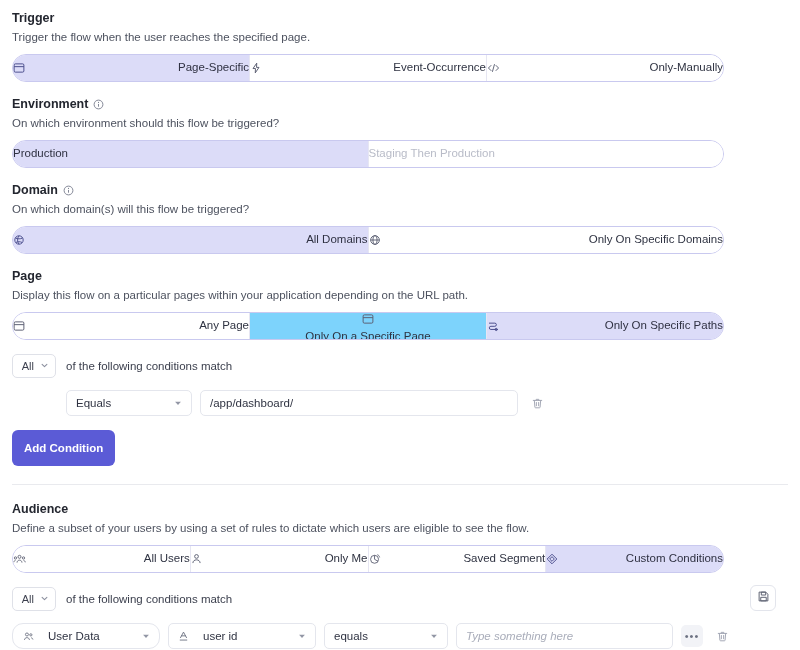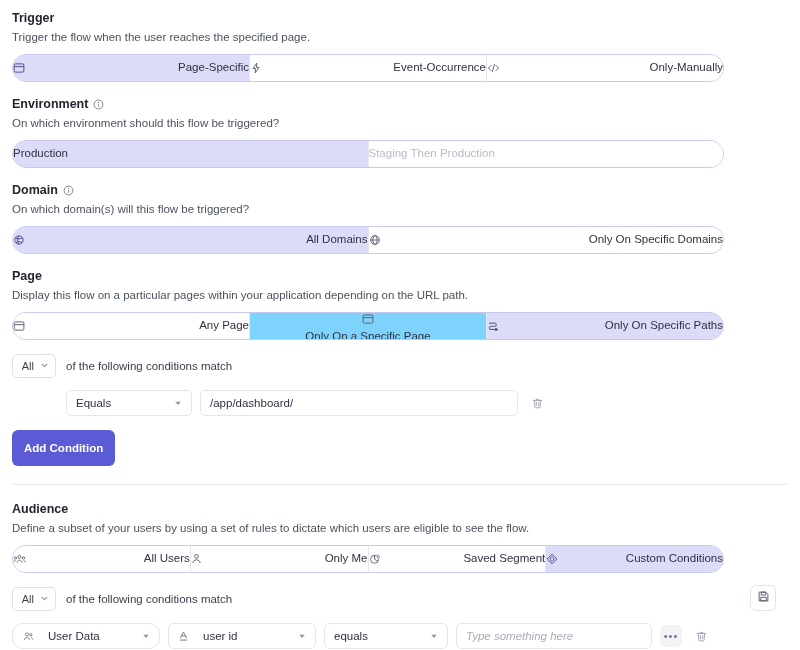--- a/index.html
+++ b/index.html
@@ -72,21 +72,21 @@
   .field.sel { justify-content: space-between; gap: 8px; }
   .field .ficon { display: flex; align-items: center; color: #6b7080; margin-right: 6px; }
   .field .ftext { white-space: nowrap; overflow: hidden; text-overflow: ellipsis; }
   .caret { color: #8b8f9e; flex: none; margin-left: auto; padding-left: 8px; }
 
   .w-op { width: 126px; }
   .w-val { width: 318px; cursor: text; }
   .w-src { width: 148px; border-radius: 11px; }
   .w-attr { width: 148px; }
   .w-cmp { width: 124px; }
-  .w-inp { width: 196px; cursor: text; }
+  .w-inp { width: 217px; cursor: text; }
   .placeholder { color: #a9adba; font-style: italic; }
 
   .icon-btn {
     width: 22px; height: 22px; display: flex; align-items: center;
     justify-content: center; color: #9aa0ae; cursor: pointer; flex: none;
   }
   .dots-btn {
     width: 22px; height: 22px; border-radius: 5px; background: #f2f3f7;
     display: flex; align-items: center; justify-content: center;
     color: #6e7383; cursor: pointer; flex: none; letter-spacing: 1px;

